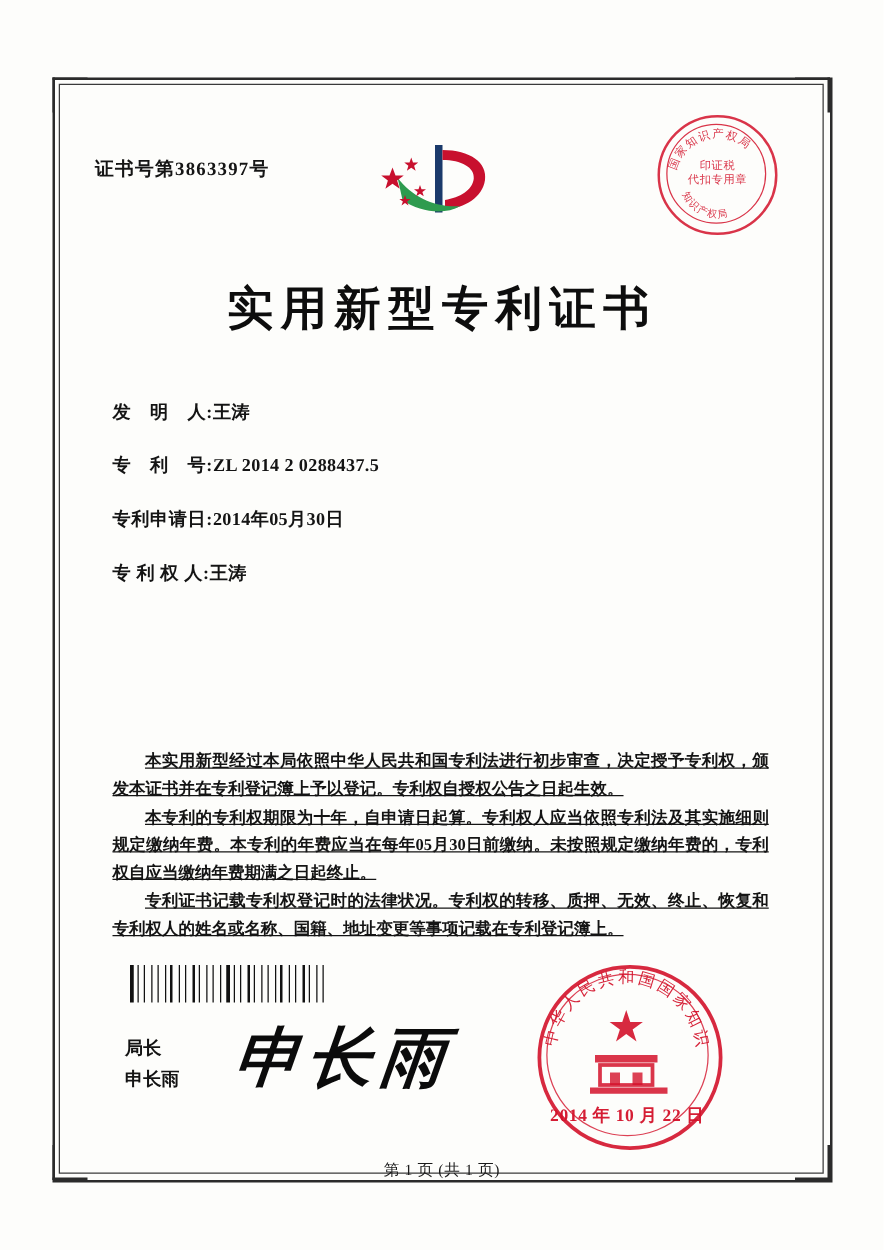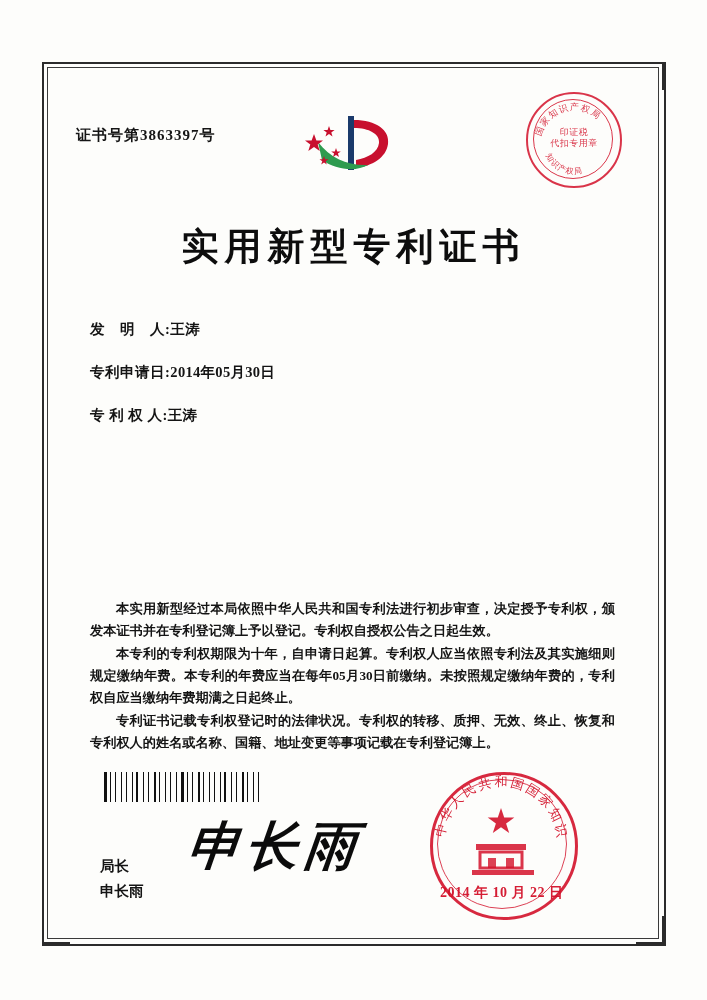--- a/index.html
+++ b/index.html
@@ -154,20 +154,21 @@
   .body-text {
     position: absolute;
     left: 90px;
     top: 598px;
     width: 525px;
     font-size: 13.2px;
     line-height: 22px;
     color: #141414;
     text-align: justify;
     font-weight: 700;
+    text-decoration: underline;
   }
   .body-text p {
     margin: 0 0 1px 0;
     text-indent: 26px;
   }
 
   
   .barcode {
     position: absolute;
     left: 104px;
@@ -180,21 +181,21 @@
     background: #111;
     height: 30px;
     margin-right: 1px;
     vertical-align: top;
   }
 
   
   .sig-label {
     position: absolute;
     left: 100px;
-    top: 854px;
+    top: 827px;
     font-size: 14.5px;
     font-weight: 700;
     line-height: 25px;
     color: #141414;
   }
   .sig-script {
     position: absolute;
     left: 188px;
     top: 812px;
     font-size: 52px;
@@ -307,20 +308,24 @@
   </div>
 
   <div class="doc-title">实用新型专利证书</div>
 
   <div class="fields">
     <div class="field">
       <span class="lbl">发　明　人:</span>
       <span class="val">王涛</span>
     </div>
     <div class="field">
+      <span class="lbl">专　利　号:</span>
+      <span class="val">ZL 2014 2 0288437.5</span>
+    </div>
+    <div class="field">
       <span class="lbl">专利申请日:</span>
       <span class="val">2014年05月30日</span>
     </div>
     <div class="field">
       <span class="lbl">专 利 权 人:</span>
       <span class="val">王涛</span>
     </div>
   </div>
 
   <div class="body-text">
@@ -351,14 +356,15 @@
       <polygon points="71,36 74.2,45.6 84.3,45.6 76.1,51.5 79.2,61.1 71,55.2 62.8,61.1 65.9,51.5 57.7,45.6 67.8,45.6" fill="#d3122a" opacity="0.9"></polygon>
       <rect x="46" y="72" width="50" height="6" fill="#d3122a" opacity="0.85"></rect>
       <rect x="50" y="80" width="42" height="16" fill="none" stroke="#d3122a" stroke-width="3" opacity="0.85"></rect>
       <rect x="58" y="86" width="8" height="10" fill="#d3122a" opacity="0.8"></rect>
       <rect x="76" y="86" width="8" height="10" fill="#d3122a" opacity="0.8"></rect>
       <rect x="42" y="98" width="62" height="5" fill="#d3122a" opacity="0.85"></rect>
     </svg>
   </div>
   <div class="seal-date">2014 年 10 月 22 日</div>
 
+  <div class="footer">第 1 页 (共 1 页)</div>
 
 </div>
 
 </body></html>

